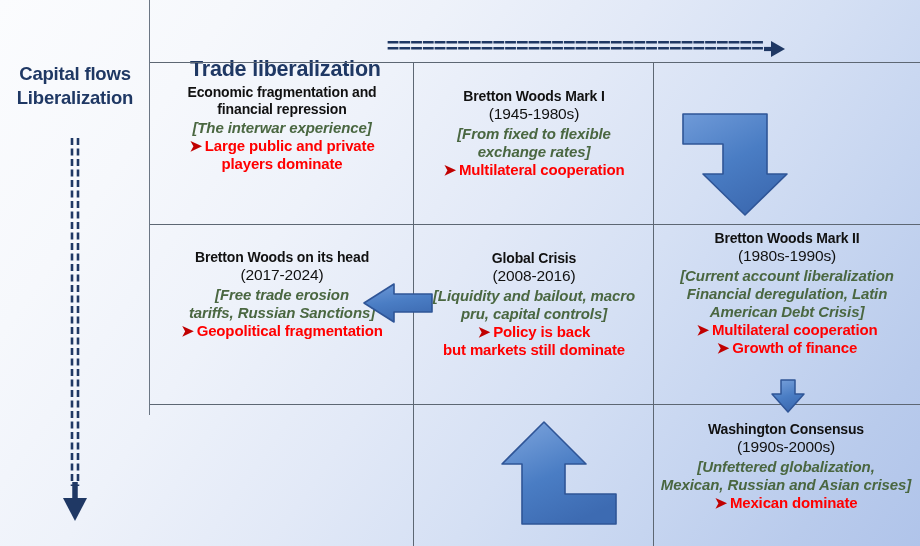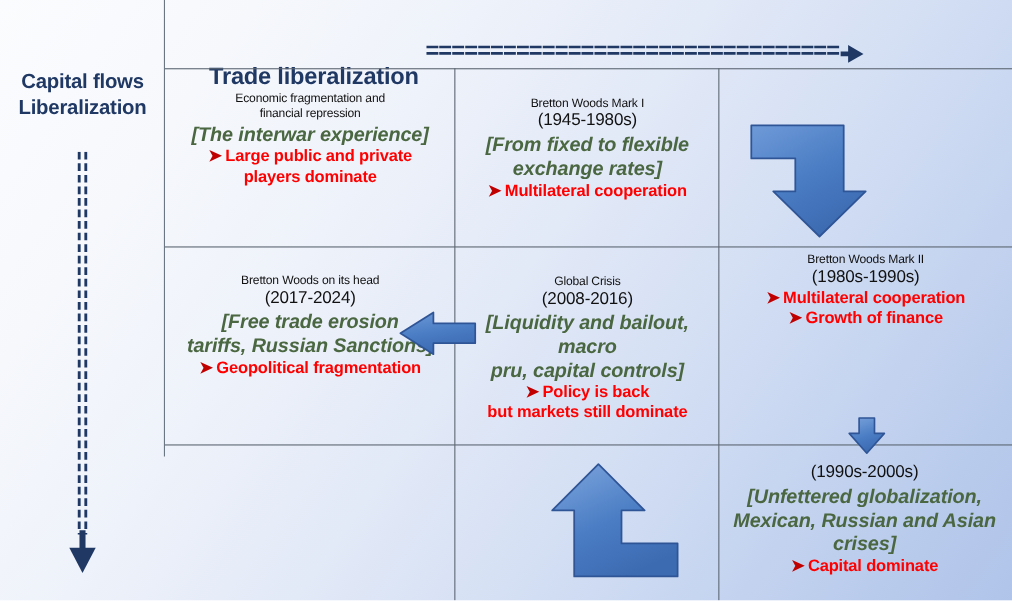--- a/index.html
+++ b/index.html
@@ -120,35 +120,35 @@
   }
 
   .cell {
     position: absolute;
     box-sizing: border-box;
     text-align: center;
     padding: 0 8px;
   }
 
   .c-title {
-    font-size: 11px;
-    font-weight: normal;
+    font-size: 14px;
+    font-weight: bold;
     color: #111111;
     line-height: 1.22;
     letter-spacing: -0.15px;
   }
   .c-years {
     font-size: 15.5px;
     font-weight: normal;
     color: #111111;
     line-height: 1.22;
     letter-spacing: -0.15px;
   }
   .c-note {
-    font-size: 18px;
+    font-size: 15px;
     font-style: italic;
     font-weight: bold;
     color: #4a6741;
     line-height: 1.20;
     letter-spacing: -0.1px;
     margin-top: 1px;
   }
   .c-bullet {
     font-size: 15px;
     font-weight: bold;
@@ -270,20 +270,25 @@
     </div>
     <div class="c-bullet">
       <div><span class="bl-mark">➤</span><span>Policy is back</span></div>
       <div>but markets still dominate</div>
     </div>
   </div>
 
   <div class="cell" style="left:656px; top:230px; width:262px;">
     <div class="c-title">Bretton Woods Mark II</div>
     <div class="c-years">(1980s-1990s)</div>
+    <div class="c-note">
+      <div>[Current account liberalization</div>
+      <div>Financial deregulation, Latin</div>
+      <div>American Debt Crisis]</div>
+    </div>
     <div class="c-bullet">
       <div><span class="bl-mark">➤</span><span>Multilateral cooperation</span></div>
       <div><span class="bl-mark">➤</span><span>Growth of finance</span></div>
     </div>
   </div>
 
   <svg class="blue-arrow" style="left:770px; top:378px;" width="36" height="36" viewBox="0 0 36 36">
     <defs>
       <linearGradient id="ga3" x1="0" y1="0" x2="0.35" y2="1">
         <stop offset="0%" stop-color="#7ba3dc"></stop>
@@ -301,23 +306,24 @@
       <linearGradient id="ga4" x1="0.1" y1="0" x2="0.6" y2="1">
         <stop offset="0%" stop-color="#7ba3dc"></stop>
         <stop offset="55%" stop-color="#4a7dc4"></stop>
         <stop offset="100%" stop-color="#3d6bb2"></stop>
       </linearGradient>
     </defs>
     <path d="M44,2 L86,44 L65,44 L65,74 L116,74 L116,104 L22,104 L22,44 L2,44 Z" fill="url(#ga4)" stroke="#2f5597" stroke-width="1.6" stroke-linejoin="round"></path>
   </svg>
 
   <div class="cell" style="left:652px; top:421px; width:268px;">
+    <div class="c-title">Washington Consensus</div>
     <div class="c-years">(1990s-2000s)</div>
     <div class="c-note">
       <div>[Unfettered globalization,</div>
       <div>Mexican, Russian and Asian crises]</div>
     </div>
     <div class="c-bullet">
-      <span class="bl-mark">➤</span><span>Capital dominate</span>
+      <span class="bl-mark">➤</span><span>Mexican dominate</span>
     </div>
   </div>
 
 </div>
 
 </body></html>

